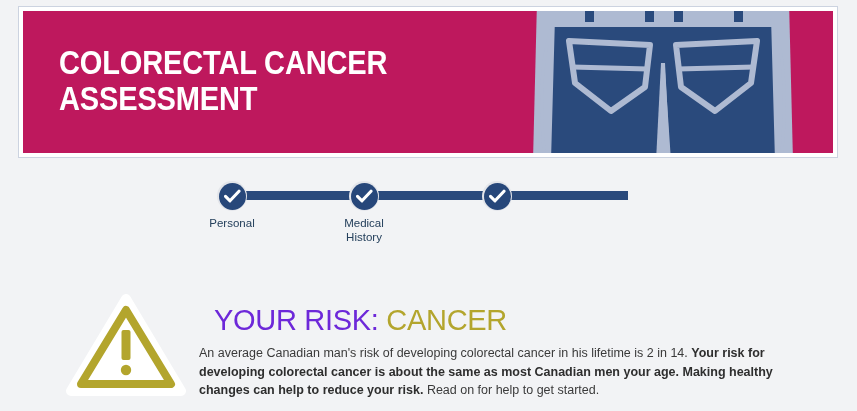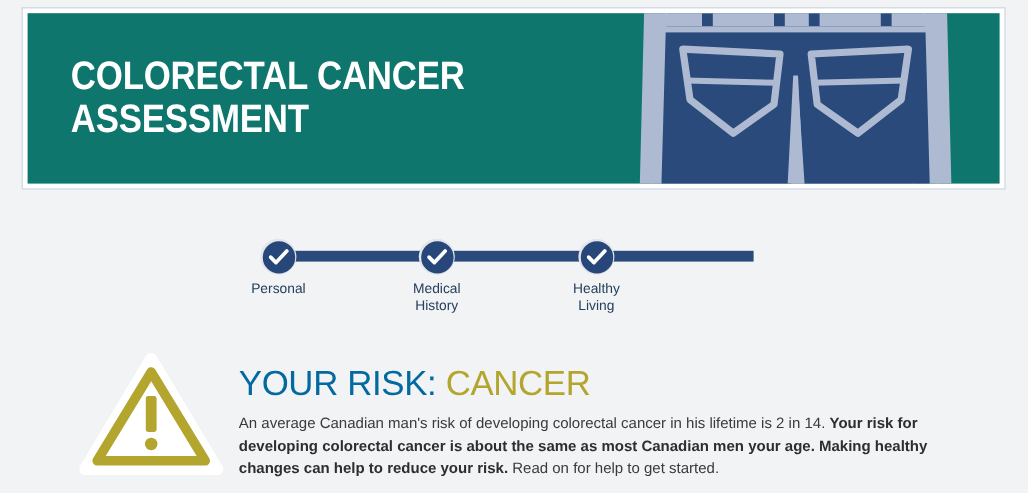--- a/index.html
+++ b/index.html
@@ -25,21 +25,21 @@
     height: 152px;
     background: #ffffff;
     border: 1px solid #ccd3e0;
     box-sizing: border-box;
     padding: 4px;
   }
   .banner {
     position: relative;
     width: 100%;
     height: 100%;
-    background: #0f766e;
+    background: #be185d;
     overflow: hidden;
   }
   .banner-title {
     position: absolute;
     left: 36px;
     top: 34px;
     color: #ffffff;
     font-family: "Liberation Sans Narrow", "Liberation Sans", sans-serif;
     font-weight: bold;
     font-size: 33px;
@@ -56,21 +56,21 @@
     top: 0;
     width: 340px;
     height: 100%;
   }
   .banner-art svg { display: block; }
 
   
   .stepper {
     position: absolute;
     left: 205px;
-    top: 198px;
+    top: 180px;
     width: 450px;
     height: 70px;
   }
   .stepper-track {
     position: absolute;
     left: 27px;
     top: 11px;
     right: 27px;
     height: 9px;
     background: #2a4a7c;
@@ -129,21 +129,21 @@
     top: 303px;
     width: 620px;
   }
   .risk-heading {
     font-size: 29px;
     line-height: 34px;
     font-weight: normal;
     margin: 0 0 7px 0;
     letter-spacing: -0.3px;
   }
-  .risk-heading .lbl { color: #0369a1; }
+  .risk-heading .lbl { color: #6d28d9; margin-left: 15px; }
   .risk-heading .val { color: #b3a52d; }
   .risk-body {
     font-size: 12.5px;
     line-height: 18.5px;
     color: #3a3a3a;
     margin: 0;
   }
   .risk-body b { color: #2e2e2e; }
 </style>
 </head>
@@ -220,22 +220,20 @@
 History</div>
   </div>
 
   <div class="step" style="left:292px;">
     <div class="step-halo"></div>
     <div class="step-dot">
       <svg width="17" height="15" viewBox="0 0 17 15" xmlns="http://www.w3.org/2000/svg">
         <path d="M1.5 7.3 L6 11.8 L15 2.2" fill="none" stroke="#ffffff" stroke-width="3.1" stroke-linecap="round" stroke-linejoin="round"></path>
       </svg>
     </div>
-    <div class="step-label">Healthy
-Living</div>
   </div>
 
 </div>
 
 <div class="warning-wrap">
   <svg width="120" height="102" viewBox="0 0 120 102" xmlns="http://www.w3.org/2000/svg">
 
     <path d="M60 5 L115 97 L5 97 Z" fill="#ffffff" stroke="#ffffff" stroke-width="10" stroke-linejoin="round"></path>
 
     <path d="M60 16 L105 90 L15 90 Z" fill="#ffffff" stroke="#b3a52d" stroke-width="8" stroke-linejoin="round"></path>

